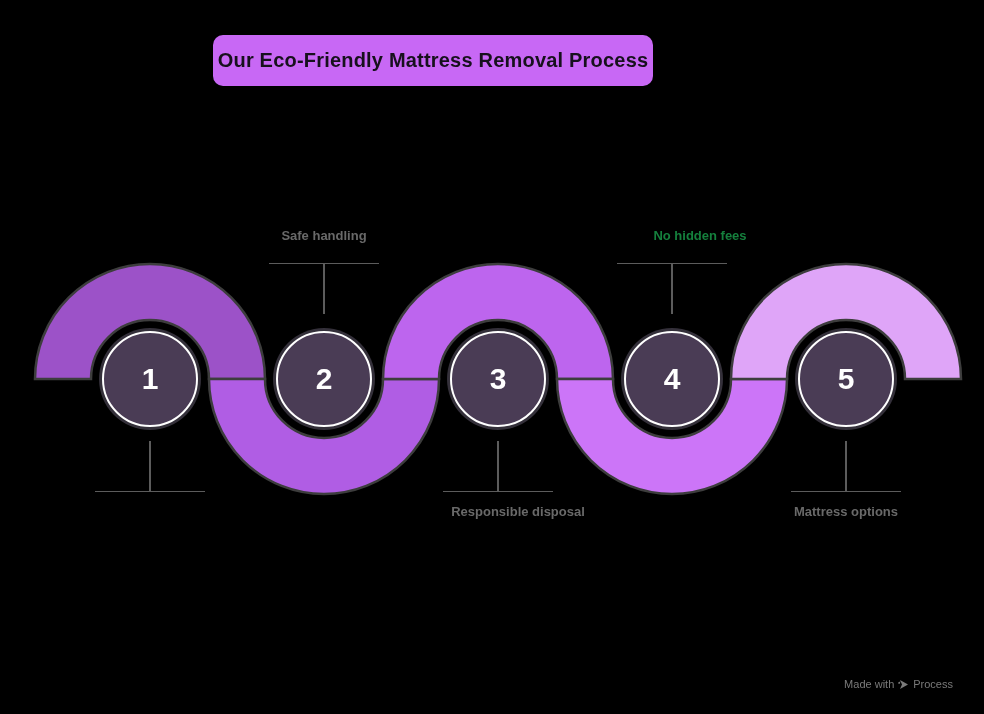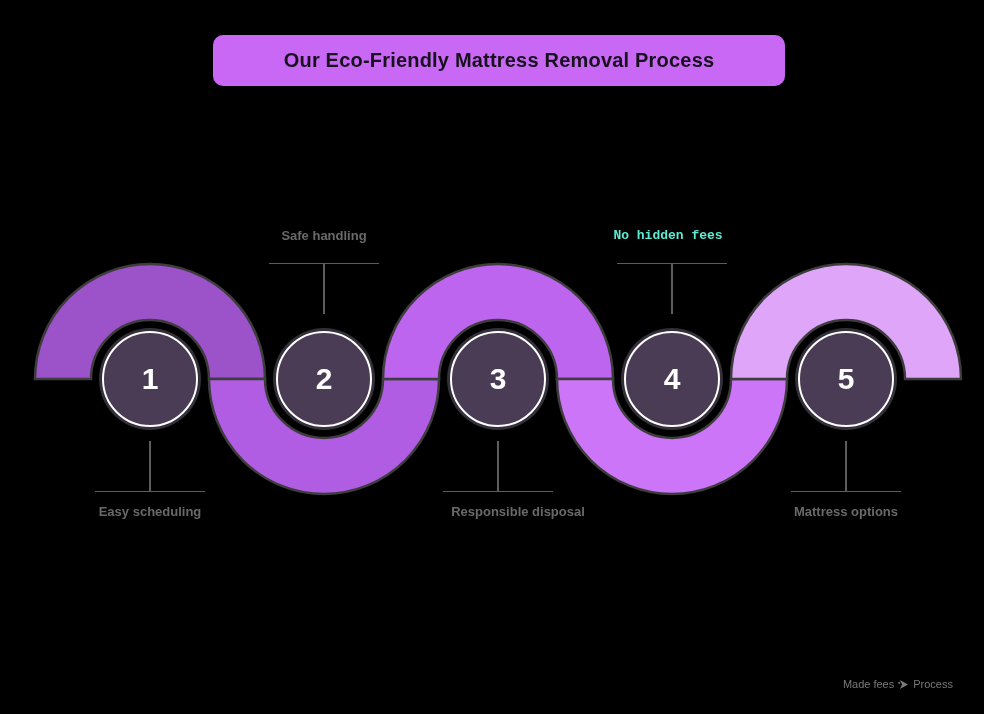--- a/index.html
+++ b/index.html
@@ -13,21 +13,21 @@
   .canvas {
     position: relative;
     width: 984px;
     height: 714px;
     background: #000000;
   }
   .title-banner {
     position: absolute;
     left: 213px;
     top: 35px;
-    width: 572px;
+    width: 440px;
     height: 51px;
     border-radius: 10px;
     display: flex;
     align-items: center;
     justify-content: center;
     background: #c868f5;
   }
   .title-banner span {
     font-size: 20px;
     font-weight: bold;
@@ -108,52 +108,51 @@
     <path d="M 383 379 A 115 115 0 0 1 613 379 L 557 379 A 59 59 0 0 0 439 379 Z" stroke-width="2.5" fill="#bd65ee" stroke="#3d3d3d"></path>
     <path d="M 557 379 A 115 115 0 0 0 787 379 L 731 379 A 59 59 0 0 1 613 379 Z" stroke-width="2.5" fill="#cc75f8" stroke="#3d3d3d"></path>
     <path d="M 731 379 A 115 115 0 0 1 961 379 L 905 379 A 59 59 0 0 0 787 379 Z" stroke-width="2.5" fill="#dfa5f8" stroke="#3d3d3d"></path>
   </svg>
 
   <div class="circle" style="left: 102px; background-color: rgb(74, 60, 85); border-color: rgb(255, 255, 255);">
     <span style="color: rgb(255, 255, 255);">1</span>
   </div>
   <div class="vline" style="left: 149.25px; top: 441px; background-color: rgb(92, 92, 92);"></div>
   <div class="hline" style="left: 95px; top: 490.5px; background-color: rgb(92, 92, 92);"></div>
-  <div class="step-label" style="left: 50px; top: 503px; color: rgb(105, 105, 105);">Easy scheduling</div>
 
   <div class="circle" style="left: 276px; background-color: rgb(74, 60, 85); border-color: rgb(255, 255, 255);">
     <span style="color: rgb(255, 255, 255);">2</span>
   </div>
   <div class="vline" style="left: 323.25px; top: 264px; background-color: rgb(92, 92, 92);"></div>
   <div class="hline" style="left: 269px; top: 262.5px; background-color: rgb(92, 92, 92);"></div>
   <div class="step-label" style="left: 224px; top: 227px; color: rgb(105, 105, 105);">Safe handling</div>
 
   <div class="circle" style="left: 450px; background-color: rgb(74, 60, 85); border-color: rgb(255, 255, 255);">
     <span style="color: rgb(255, 255, 255);">3</span>
   </div>
   <div class="vline" style="left: 497.25px; top: 441px; background-color: rgb(92, 92, 92);"></div>
   <div class="hline" style="left: 443px; top: 490.5px; background-color: rgb(92, 92, 92);"></div>
   <div class="step-label" style="left: 418px; top: 503px; color: rgb(105, 105, 105);">Responsible disposal</div>
 
   <div class="circle" style="left: 624px; background-color: rgb(74, 60, 85); border-color: rgb(255, 255, 255);">
     <span style="color: rgb(255, 255, 255);">4</span>
   </div>
   <div class="vline" style="left: 671.25px; top: 264px; background-color: rgb(92, 92, 92);"></div>
   <div class="hline" style="left: 617px; top: 262.5px; background-color: rgb(92, 92, 92);"></div>
-  <div class="step-label" style="left: 568px; top: 227px; color: #5eead4; font-family: Liberation Mono, monospace;">No hidden fees</div>
+  <div class="step-label" style="left: 600px; top: 227px; color: #15803d;">No hidden fees</div>
 
   <div class="circle" style="left: 798px; background-color: rgb(74, 60, 85); border-color: rgb(255, 255, 255);">
     <span style="color: rgb(255, 255, 255);">5</span>
   </div>
   <div class="vline" style="left: 845.25px; top: 441px; background-color: rgb(92, 92, 92);"></div>
   <div class="hline" style="left: 791px; top: 490.5px; background-color: rgb(92, 92, 92);"></div>
   <div class="step-label" style="left: 746px; top: 503px; color: rgb(105, 105, 105);">Mattress options</div>
 
   <div class="watermark" style="color: rgb(122, 122, 122);">
-    <span>Made fees</span>
+    <span>Made with</span>
     <svg width="11" height="11" viewBox="0 0 11 11">
       <polygon points="2,1 10,5.5 2,10 4,5.5" fill="#7a7a7a"></polygon>
       <polygon points="0.2,3.4 2.6,2.2 1.6,5 0.2,4.6" fill="#7a7a7a"></polygon>
     </svg>
     <span>Process</span>
   </div>
 
 </div>
 
 </body></html>

